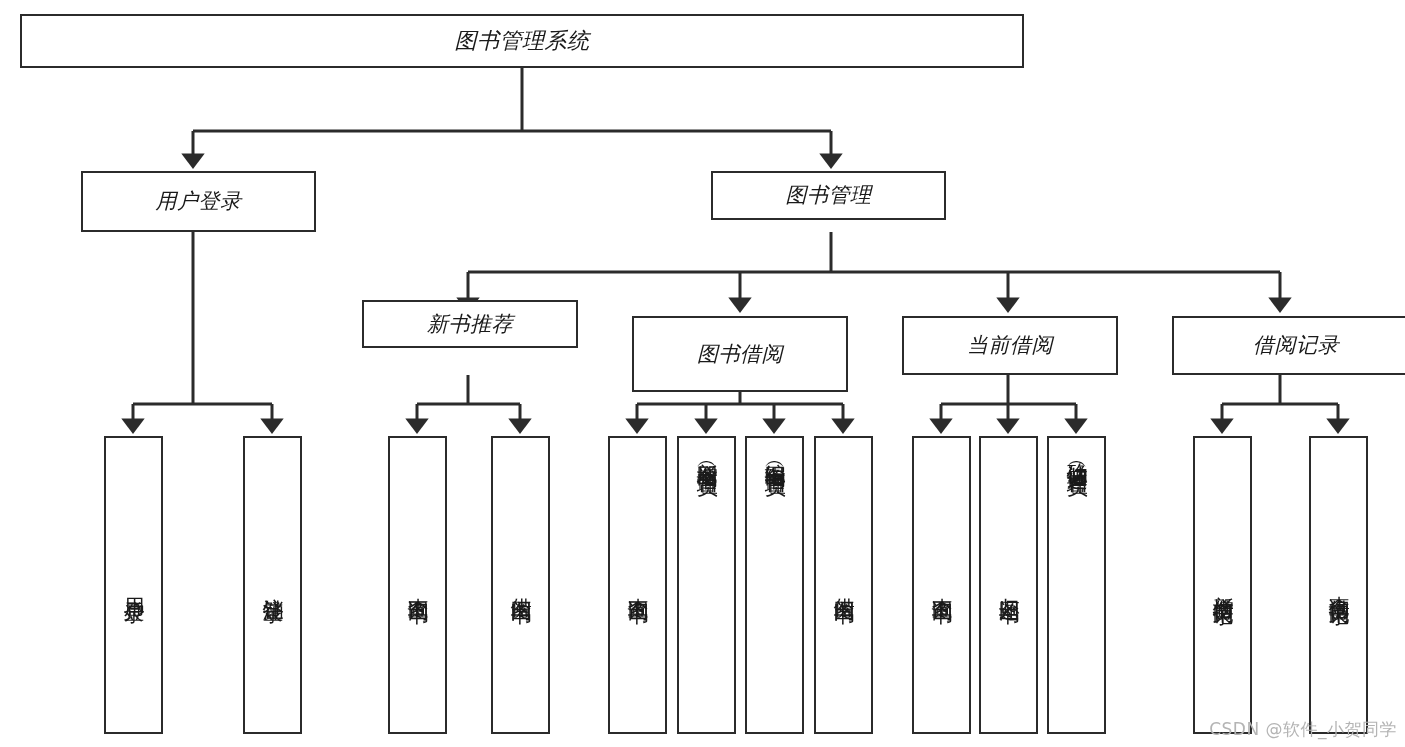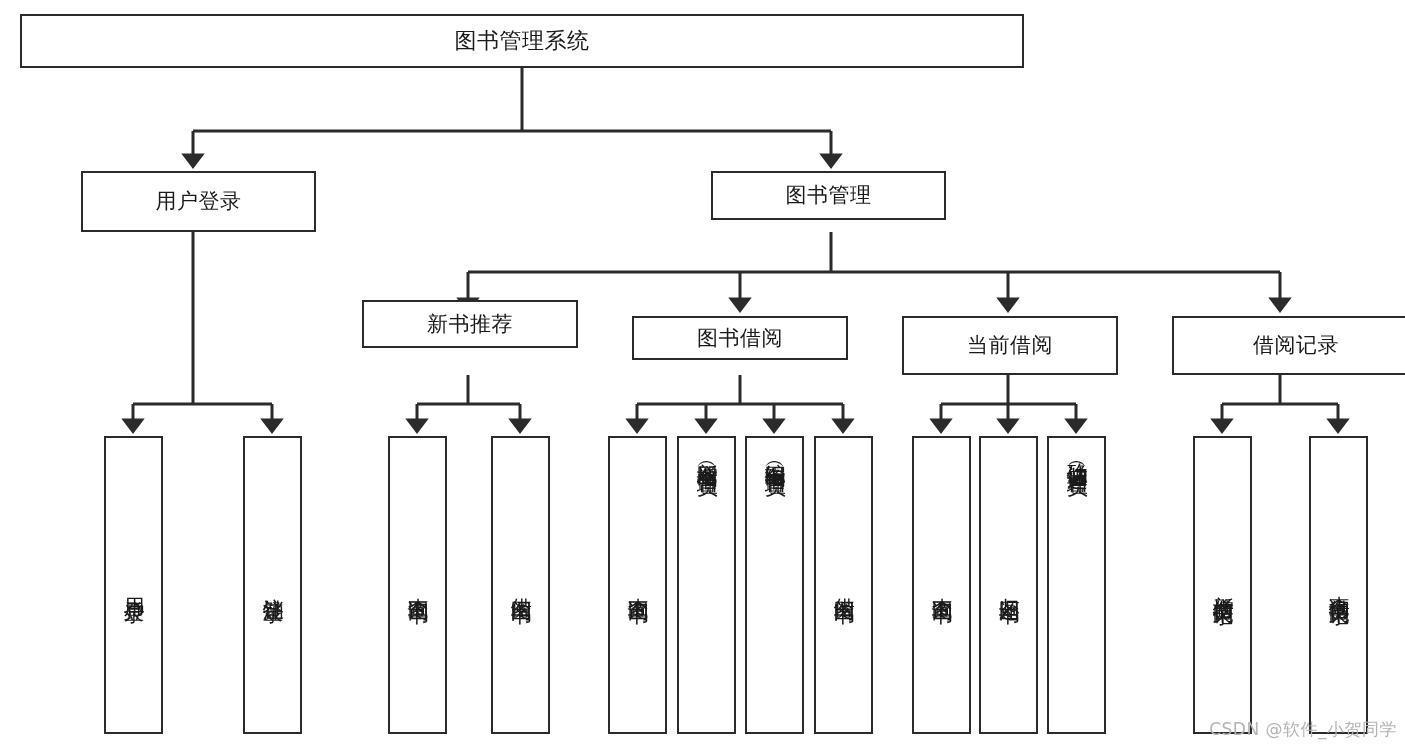--- a/index.html
+++ b/index.html
@@ -39,20 +39,21 @@
   .node-label {
     display: block;
     text-align: center;
     line-height: 1.18;
     color: #1a1a1a;
   }
   
   .node.h .node-label {
     font-size: 21px;
     letter-spacing: 0.5px;
+    font-style: italic;
   }
   .node.root .node-label {
     font-size: 22px;
   }
   
   .node.v {
     align-items: flex-start;
     justify-content: center;
     padding-top: 8px;
   }
@@ -147,21 +148,21 @@
   </div>
 
   <div class="node h" style="left:711px; top:171px; width:235px; height:49px;">
     <span class="node-label">图书管理</span>
   </div>
 
   <div class="node h" style="left:362px; top:300px; width:216px; height:48px;">
     <span class="node-label">新书推荐</span>
   </div>
 
-  <div class="node h" style="left:632px; top:316px; width:216px; height:44px;">
+  <div class="node h" style="left:632px; top:316px; width:216px; height:76px;">
     <span class="node-label">图书借阅</span>
   </div>
 
   <div class="node h" style="left:902px; top:316px; width:216px; height:59px;justify-content:center;">
     <span class="node-label">当前借阅</span>
   </div>
 
   <div class="node h" style="left:1172px; top:316px; width:248px; height:59px;">
     <span class="node-label">借阅记录</span>
   </div>

